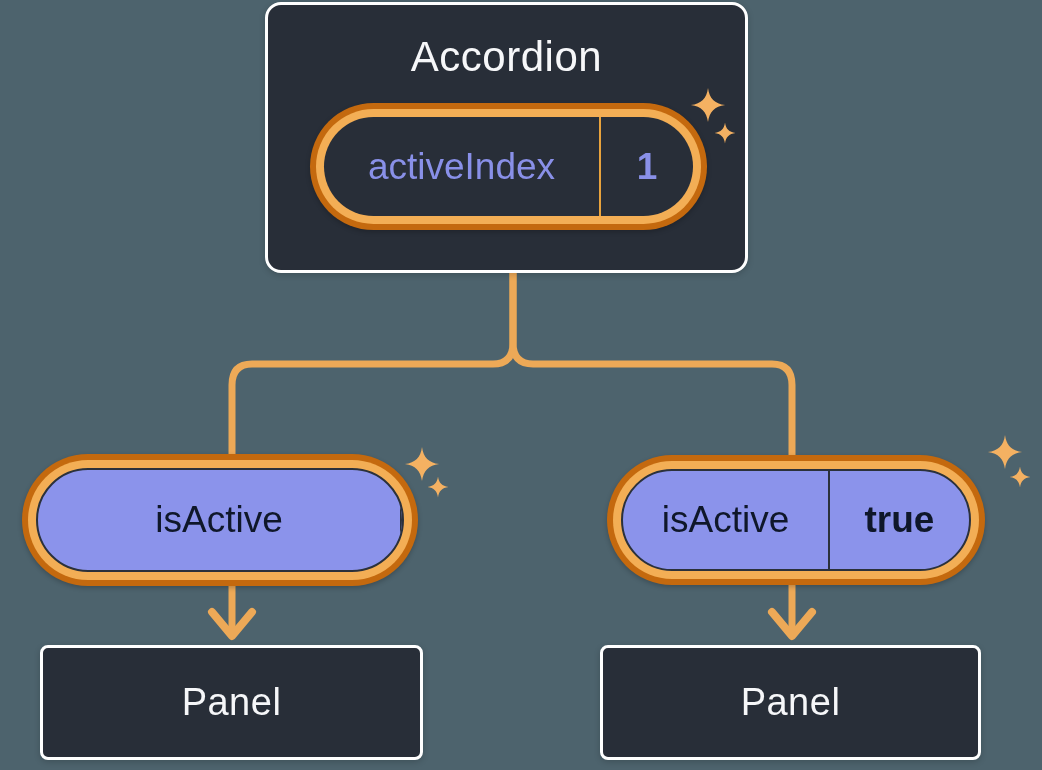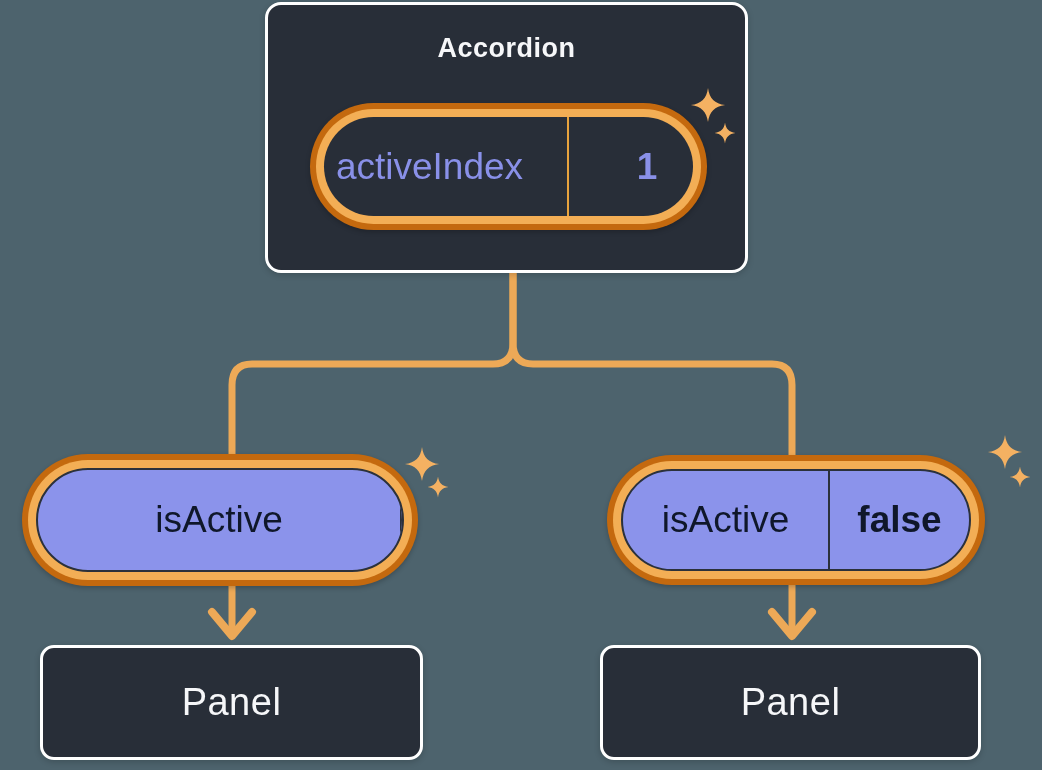--- a/index.html
+++ b/index.html
@@ -10,37 +10,37 @@
   }
   svg.overlay{position:absolute;left:0;top:0;width:1042px;height:770px;z-index:1;}
   .node{
     position:absolute;z-index:2;box-sizing:border-box;
     background:#282E38;border:3px solid #FFFFFF;
     box-shadow:0 2px 6px rgba(0,0,0,0.18);
   }
   .root-node{left:265px;top:2px;width:483px;height:271px;border-radius:16px;}
   .node-title{
     position:absolute;left:0;right:0;top:28px;text-align:center;
-    color:#F6F7F9;font-size:27px;font-weight:700;letter-spacing:0.5px;
+    color:#F6F7F9;font-size:42px;font-weight:400;letter-spacing:0.5px;
   }
   .panel-node{
-    width:383px;height:115px;border-radius:14px;
+    width:383px;height:115px;border-radius:8px;
     display:flex;align-items:center;justify-content:center;
     color:#F6F7F9;font-size:38px;font-weight:500;letter-spacing:0.5px;
   }
   .panel-left{left:40px;top:645px;}
   .panel-right{left:600px;top:645px;width:381px;}
   
   .pill{position:absolute;z-index:3;box-sizing:border-box;border-radius:999px;
         background:#C4690E;padding:6px;box-shadow:0 2px 5px rgba(0,0,0,0.22);}
   .ring-gold{box-sizing:border-box;width:100%;height:100%;border-radius:999px;
              background:#F3AE55;padding:8px;}
   .pill-core{box-sizing:border-box;width:100%;height:100%;border-radius:999px;
              display:flex;align-items:stretch;overflow:hidden;}
-  .core-dark{background:#282E38;gap:32px;}
+  .core-dark{background:#282E38;}
   .core-purple{background:#8B93EB;border:2px solid #2B313B;}
   .pill-key{flex:1;display:flex;align-items:center;justify-content:center;
             font-size:37px;}
   .pill-value{display:flex;align-items:center;justify-content:center;
               font-size:37px;font-weight:700;}
   .divider{width:2px;align-self:stretch;}
   .divider-orange{background:#E8A33D;}
   .divider-dark{background:#2B313B;}
   .txt-purple{color:#8990E8;}
   .txt-dark{color:#0f172a;}
@@ -95,21 +95,21 @@
         <div class="divider divider-dark"></div>
       </div>
     </div>
   </div>
 
   <div class="pill prop-pill-right">
     <div class="ring-gold">
       <div class="pill-core core-purple">
         <div class="pill-key txt-dark">isActive</div>
         <div class="divider divider-dark"></div>
-        <div class="pill-value txt-dark">false</div>
+        <div class="pill-value txt-dark">true</div>
       </div>
     </div>
   </div>
 
   <svg class="sparkles" style="left:0;top:0;width:1042px;height:770px;position:absolute;" viewBox="0 0 1042 770">
     <g fill="#F4B162">
       <use href="#star4" x="-20" y="-20" width="40" height="40" transform="translate(708,105) scale(0.95)"></use>
       <use href="#star4" x="-20" y="-20" width="40" height="40" transform="translate(725,133) scale(0.58)"></use>
       <use href="#star4" x="-20" y="-20" width="40" height="40" transform="translate(422,464) scale(0.95)"></use>
       <use href="#star4" x="-20" y="-20" width="40" height="40" transform="translate(438,487) scale(0.58)"></use>

